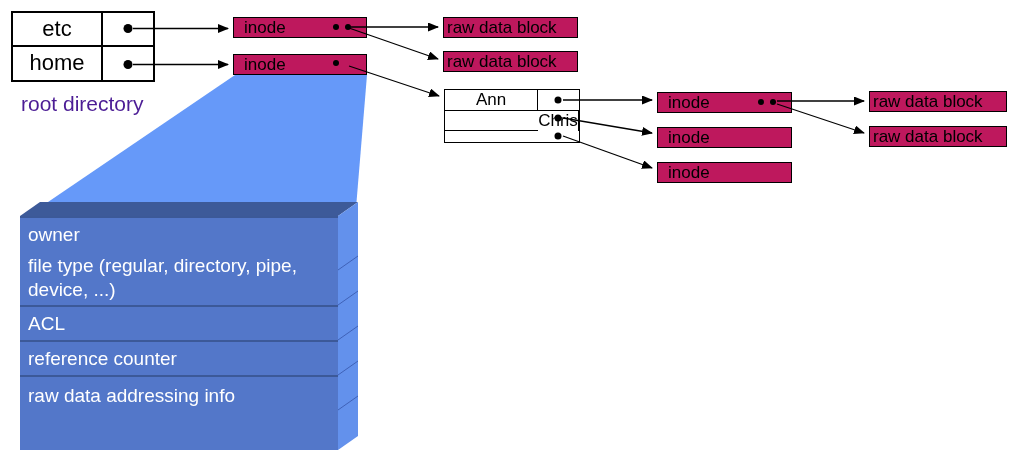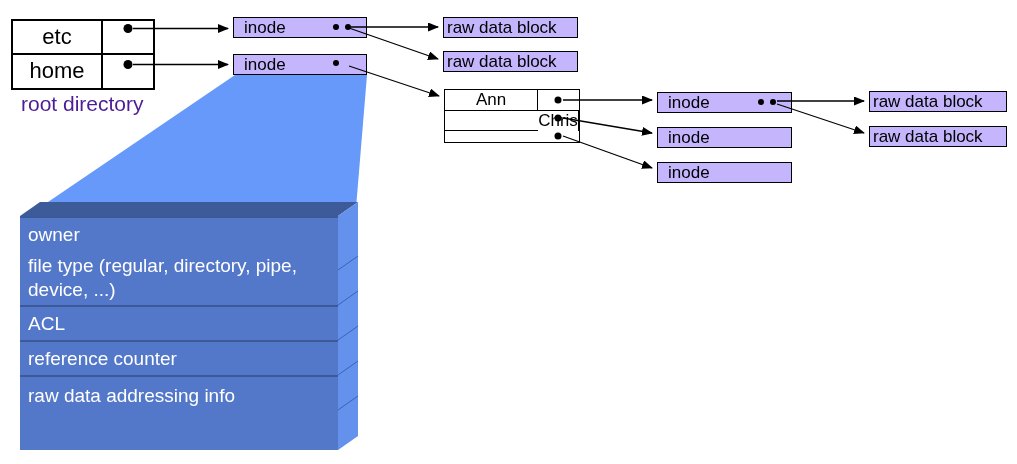--- a/index.html
+++ b/index.html
@@ -15,29 +15,29 @@
   .funnel{fill:var(--funnel,#6699F9);}
   .top-face{fill:var(--block-top,#3D5A99);}
   .side-face{fill:var(--block-side,#6391EC);}
   .side-sep{stroke:#3F62B8;stroke-width:1;}
   .arrow{stroke:var(--line,#000);stroke-width:1.3;fill:none;}
   .dot{fill:var(--line,#000);}
   #arrowhead path{fill:var(--line,#000);}
   
   .box{
     position:absolute;z-index:1;
-    background:#c4b5fd;border:1.5px solid #000;box-sizing:border-box;
+    background:#be185d;border:1.5px solid #000;box-sizing:border-box;
     display:flex;align-items:center;
     font-size:17px;color:#000;white-space:nowrap;
   }
   .box.inode{padding-left:10px;}
   .box.rdb{padding-left:3px;}
   
   .root-table{
-    position:absolute;left:11px;top:19px;width:144px;height:71px;
+    position:absolute;left:11px;top:11px;width:144px;height:71px;
     border:2px solid #000;box-sizing:border-box;z-index:1;background:#fff;
     display:grid;grid-template-columns:90px 1fr;grid-template-rows:1fr 1fr;
     font-size:22px;
   }
   .root-table .cell{display:flex;align-items:center;justify-content:center;box-sizing:border-box;}
   .root-table .c-name{border-right:2px solid #000;}
   .root-table .r-top{border-bottom:2px solid #000;}
   .caption{
     position:absolute;left:21px;top:92px;z-index:1;
     font-size:21px;color:#4c1d95;white-space:nowrap;

